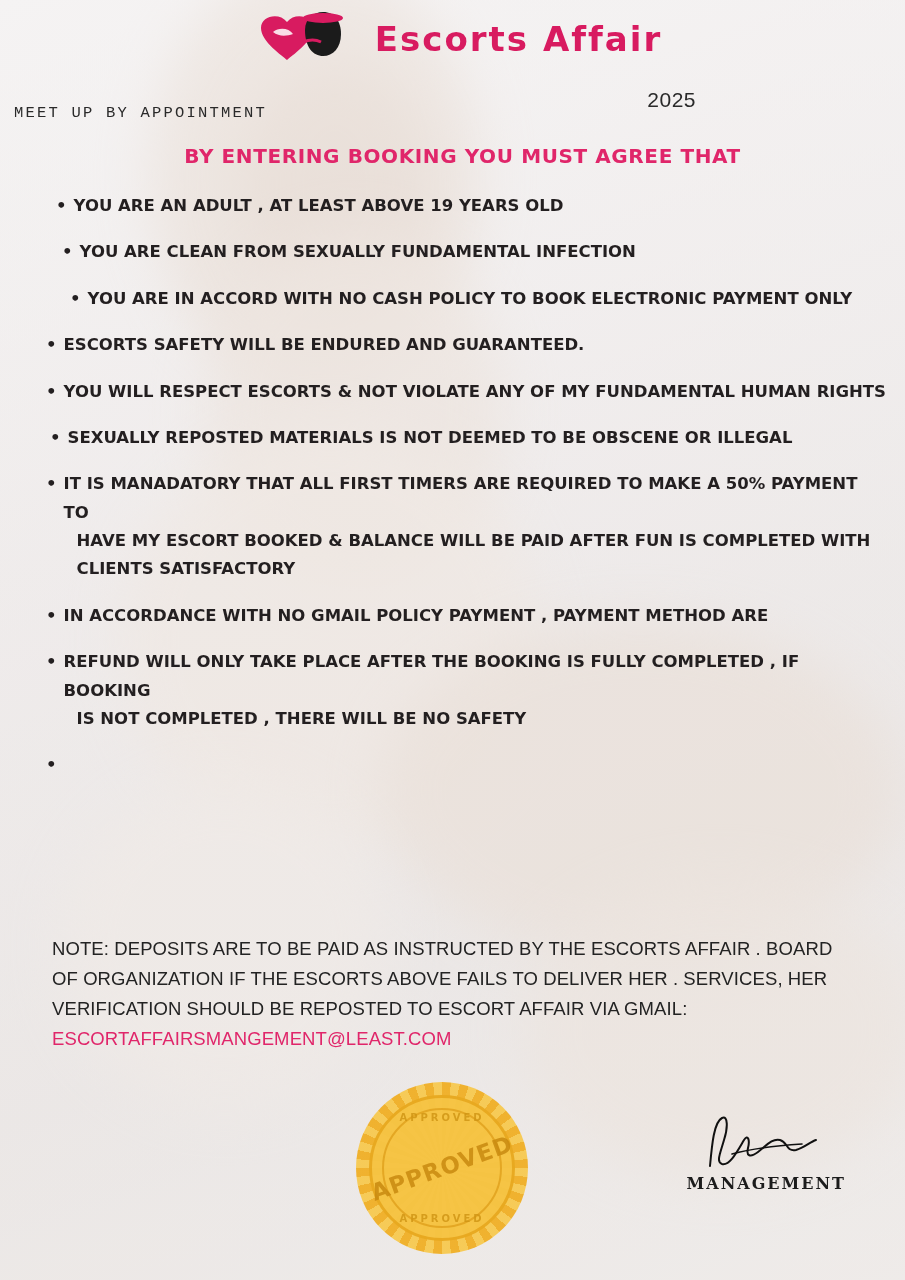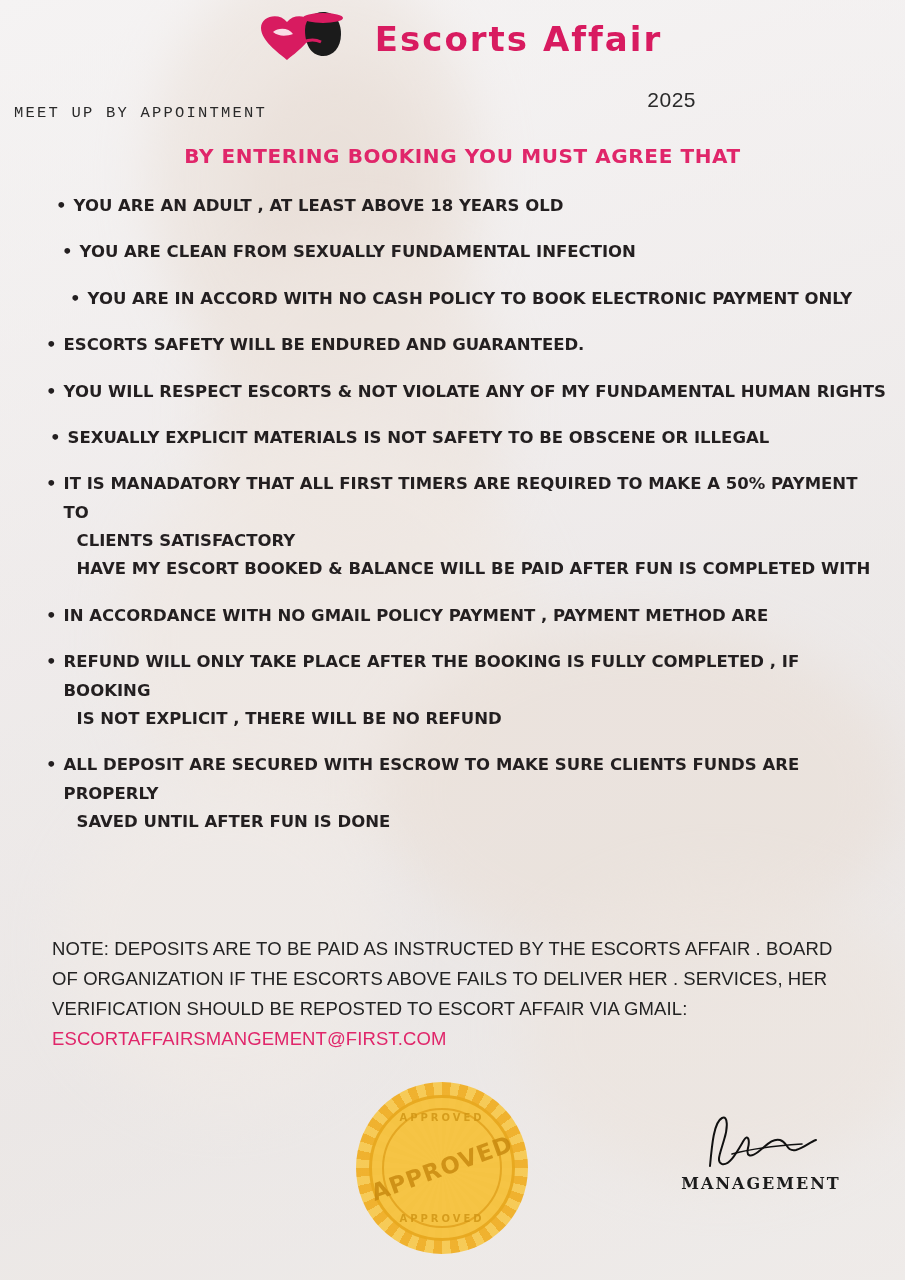--- a/index.html
+++ b/index.html
@@ -222,21 +222,21 @@
   }
   #stamp .arc-top { top: 30px; }
   #stamp .arc-bottom { bottom: 30px; }
 
   
   #signature {
     position: absolute;
     left: 676px;
     top: 1110px;
     width: 170px;
-    text-align: center;
+    text-align: right;
   }
   #sig-mark {
     height: 64px;
     position: relative;
   }
   #mgmt-label {
     font-family: "DejaVu Serif", serif;
     font-size: 16px;
     font-weight: bold;
     letter-spacing: 2px;
@@ -276,21 +276,21 @@
 
     <div id="appointment-line">MEET UP BY APPOINTMENT</div>
     <div id="year-line">2025</div>
 
     <div id="agree-heading">BY ENTERING BOOKING YOU MUST AGREE THAT</div>
 
     <div id="terms">
 
       <div class="term i0">
         <span class="bullet">•</span>
-        <span class="txt"><span>YOU ARE AN ADULT , AT LEAST ABOVE 18 YEARS OLD</span></span>
+        <span class="txt"><span>YOU ARE AN ADULT , AT LEAST ABOVE 19 YEARS OLD</span></span>
       </div>
 
       <div class="term i1">
         <span class="bullet">•</span>
         <span class="txt"><span>YOU ARE CLEAN FROM SEXUALLY  FUNDAMENTAL INFECTION</span></span>
       </div>
 
       <div class="term i2">
         <span class="bullet">•</span>
         <span class="txt"><span>YOU ARE IN ACCORD WITH NO CASH POLICY TO BOOK ELECTRONIC PAYMENT ONLY</span></span>
@@ -301,59 +301,55 @@
         <span class="txt"><span>ESCORTS SAFETY WILL BE ENDURED AND GUARANTEED.</span></span>
       </div>
 
       <div class="term i4">
         <span class="bullet">•</span>
         <span class="txt"><span>YOU WILL RESPECT ESCORTS &amp; NOT VIOLATE ANY OF MY FUNDAMENTAL HUMAN RIGHTS</span></span>
       </div>
 
       <div class="term i5">
         <span class="bullet">•</span>
-        <span class="txt"><span>SEXUALLY EXPLICIT MATERIALS IS NOT SAFETY TO BE OBSCENE OR ILLEGAL</span></span>
+        <span class="txt"><span>SEXUALLY REPOSTED MATERIALS IS NOT DEEMED TO BE OBSCENE OR ILLEGAL</span></span>
       </div>
 
       <div class="term i6">
         <span class="bullet">•</span>
         <span class="txt">
           <span>IT IS MANADATORY THAT ALL FIRST TIMERS ARE REQUIRED TO MAKE A 50%  PAYMENT TO</span>
+          <span class="line2">HAVE MY ESCORT BOOKED &amp; BALANCE WILL BE PAID AFTER FUN IS COMPLETED WITH</span>
           <span class="line2">CLIENTS SATISFACTORY</span>
-          <span class="line2">HAVE MY ESCORT BOOKED &amp; BALANCE WILL BE PAID AFTER FUN IS COMPLETED WITH</span>
         </span>
       </div>
 
       <div class="term i7">
         <span class="bullet">•</span>
         <span class="txt">
           <span>IN ACCORDANCE WITH NO GMAIL POLICY PAYMENT , PAYMENT METHOD ARE</span>
         </span>
       </div>
 
       <div class="term i8">
         <span class="bullet">•</span>
         <span class="txt">
           <span>REFUND WILL ONLY TAKE PLACE AFTER THE BOOKING IS FULLY COMPLETED , IF BOOKING</span>
-          <span class="line2">IS NOT EXPLICIT , THERE WILL BE NO REFUND</span>
+          <span class="line2">IS NOT COMPLETED , THERE WILL BE NO SAFETY</span>
         </span>
       </div>
 
       <div class="term i9">
         <span class="bullet">•</span>
-        <span class="txt">
-          <span>ALL DEPOSIT ARE SECURED WITH ESCROW TO MAKE SURE CLIENTS FUNDS ARE PROPERLY</span>
-          <span class="line2">SAVED UNTIL AFTER FUN IS DONE</span>
-        </span>
       </div>
 
     </div>
 
     <div id="note">
-      <span>NOTE: DEPOSITS ARE TO BE PAID AS INSTRUCTED BY THE ESCORTS AFFAIR   . BOARD OF ORGANIZATION IF THE ESCORTS ABOVE FAILS  TO  DELIVER HER  . SERVICES, HER VERIFICATION SHOULD BE REPOSTED TO ESCORT AFFAIR VIA GMAIL: </span><span class="email">ESCORTAFFAIRSMANGEMENT@FIRST.COM</span>
+      <span>NOTE: DEPOSITS ARE TO BE PAID AS INSTRUCTED BY THE ESCORTS AFFAIR   . BOARD OF ORGANIZATION IF THE ESCORTS ABOVE FAILS  TO  DELIVER HER  . SERVICES, HER VERIFICATION SHOULD BE REPOSTED TO ESCORT AFFAIR VIA GMAIL: </span><span class="email">ESCORTAFFAIRSMANGEMENT@LEAST.COM</span>
     </div>
 
     <div id="stamp">
       <div class="ring"></div>
       <div class="inner"></div>
       <div class="inner2"></div>
       <div class="arc-top">APPROVED</div>
       <div class="word">APPROVED</div>
       <div class="arc-bottom">APPROVED</div>
     </div>

